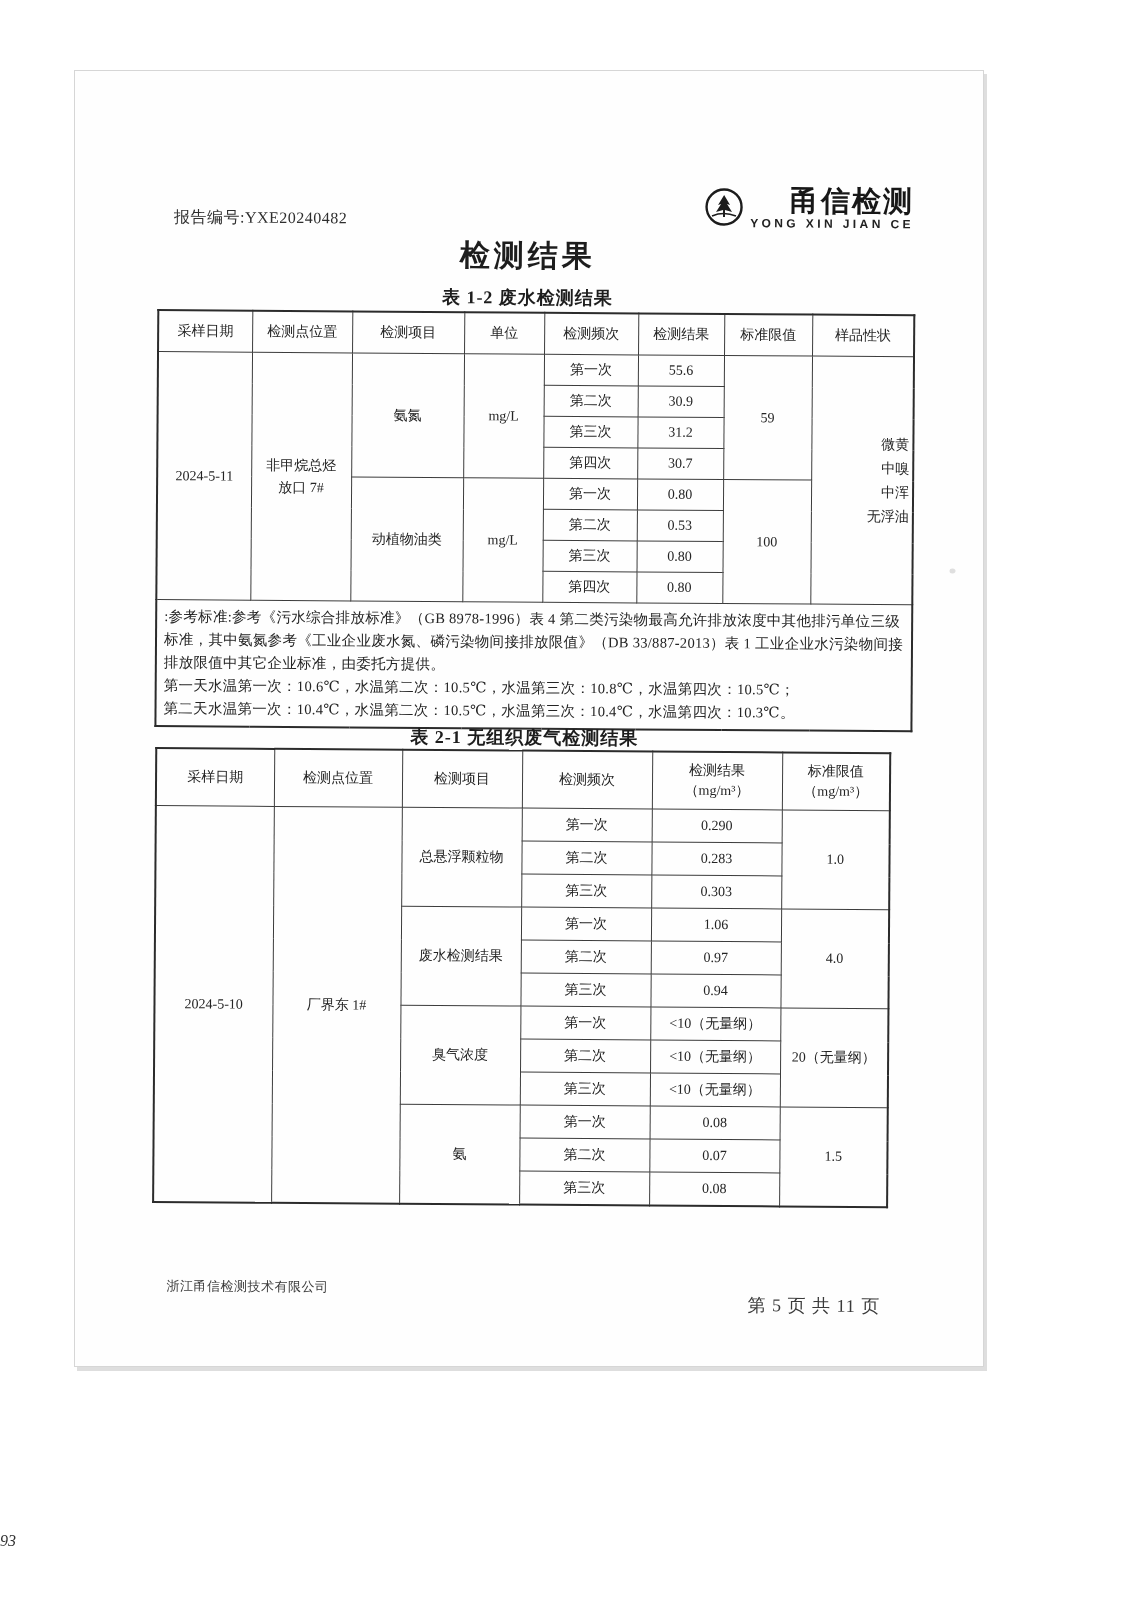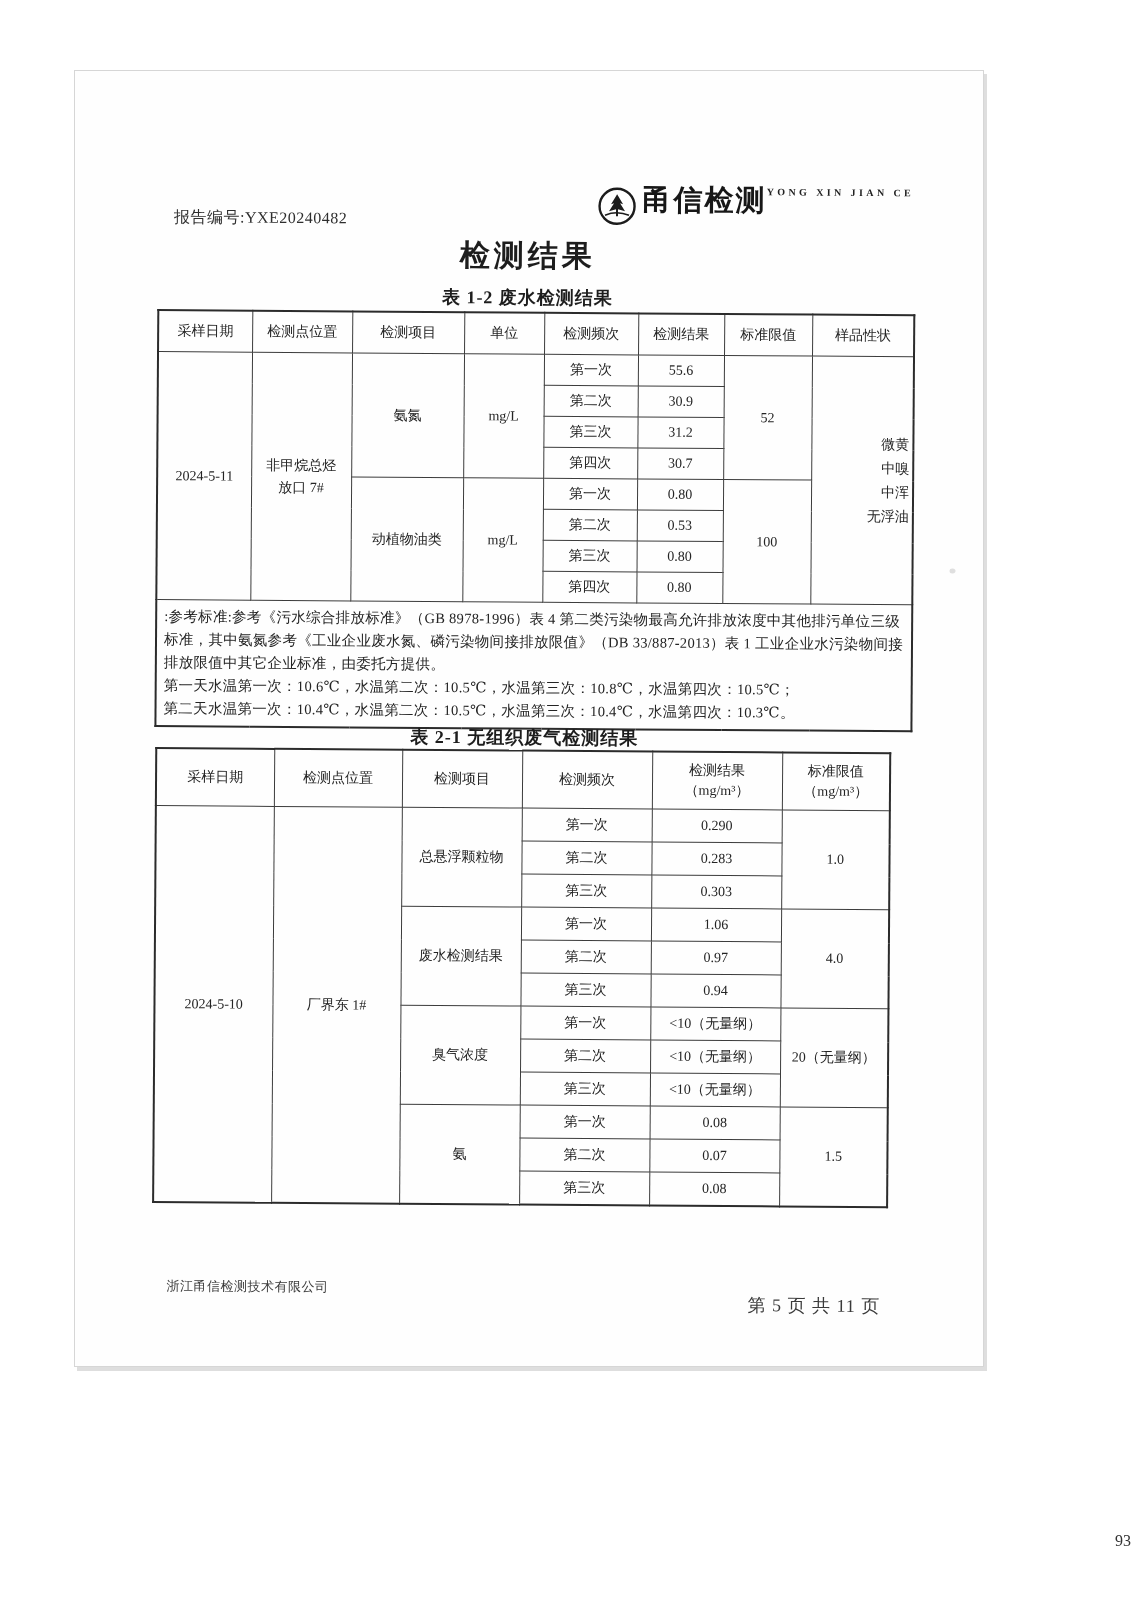--- a/index.html
+++ b/index.html
@@ -11,25 +11,25 @@
   .page{
     position:absolute;left:67px;top:70px;width:908px;height:1295px;
     background:#fefefe;border:1px solid #d6d6d6;
     box-shadow:3px 4px 0 #dedede;
     margin-left:7px;
   }
   .tilt{position:absolute;inset:0;transform:rotate(0.4deg);transform-origin:40% 0;}
   .report-no{position:absolute;left:100px;top:138px;font-size:16px;letter-spacing:.5px;}
   .logo{position:absolute;top:112px;right:68px;display:flex;align-items:flex-start;gap:6px;}
   .logo-emblem{width:40px;height:40px;margin-top:2px;}
-  .logo-text{display:flex;flex-direction:row;align-items:flex-start;}
+  .logo-text{display:flex;flex-direction:column;align-items:flex-end;}
   .logo-cn{font-size:29px;font-weight:bold;letter-spacing:2px;line-height:30px;color:#171717;
            font-family:"Liberation Sans","DejaVu Sans",sans-serif;}
-  .logo-en{font-size:10px;font-weight:bold;letter-spacing:3.4px;color:#222;margin-top:1px;
-           font-family:Liberation Serif, serif;white-space:nowrap;}
+  .logo-en{font-size:12px;font-weight:bold;letter-spacing:3.4px;color:#222;margin-top:1px;
+           font-family:Liberation Sans, sans-serif;white-space:nowrap;}
   .doc-title{position:absolute;left:0;right:0;top:164px;text-align:center;
              font-size:30px;font-weight:bold;letter-spacing:4px;color:#1d1d1d;}
   .tbl-caption{position:absolute;left:0;right:0;text-align:center;
                font-size:18px;font-weight:bold;letter-spacing:1px;color:#1d1d1d;}
   .cap1{top:214px;}
   .cap2{top:654px;}
   table{border-collapse:collapse;table-layout:fixed;position:absolute;
         font-size:14px;color:#242424;}
   .t1{left:84px;top:240px;width:756px;}
   .t2{left:85px;top:678px;width:734px;}
@@ -41,21 +41,21 @@
   .t2 th{height:54px;}
   .t2 td.data{height:30px;}
   td.note-cell{ text-align:left;padding:5px 7px;line-height:23px;font-size:14.5px;
                 letter-spacing:.3px;}
   .note-line{margin:0;}
   .two-line div{line-height:22px;}
   .state div{line-height:24px;text-align:right;}
   .hdr2 div{line-height:20px;}
   .footer-company{position:absolute;left:100px;top:1208px;font-size:13px;letter-spacing:.5px;color:#3a3a3a;}
   .footer-page{position:absolute;right:94px;top:1220px;font-size:18px;letter-spacing:1px;color:#3a3a3a;}
-  .pdf-page-num{position:absolute;left:0;right:0;top:1532px;text-align:right;font-size:16px;color:#333;}
+  .pdf-page-num{position:absolute;left:0;right:0;top:1532px;text-align:left;font-size:16px;color:#333;font-style:italic;}
   .speck{position:absolute;left:878px;top:494px;width:6px;height:5px;background:#c9c9c9;
          border-radius:50%;opacity:.6;}
 </style>
 </head>
 <body>
 
 <div class="page">
   <div class="tilt">
 
     <div class="report-no">报告编号:YXE20240482</div>
@@ -101,21 +101,21 @@
       <tr>
         <td class="data" rowspan="8">2024-5-11</td>
         <td class="data two-line" rowspan="8">
           <div>非甲烷总烃</div>
           <div>放口 7#</div>
         </td>
         <td class="data" rowspan="4">氨氮</td>
         <td class="data" rowspan="4">mg/L</td>
         <td class="data">第一次</td>
         <td class="data">55.6</td>
-        <td class="data" rowspan="4">52</td>
+        <td class="data" rowspan="4">59</td>
         <td class="data state" rowspan="8">
           <div>微黄</div>
           <div>中嗅</div>
           <div>中浑</div>
           <div>无浮油</div>
         </td>
       </tr>
       <tr>
         <td class="data">第二次</td>
         <td class="data">30.9</td>

